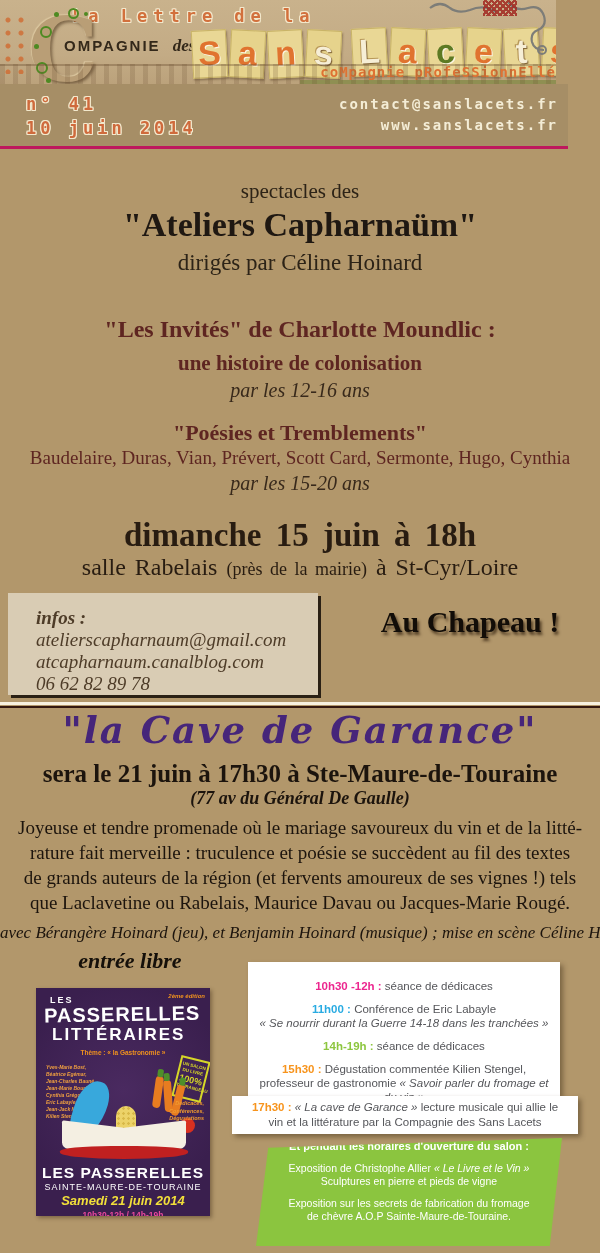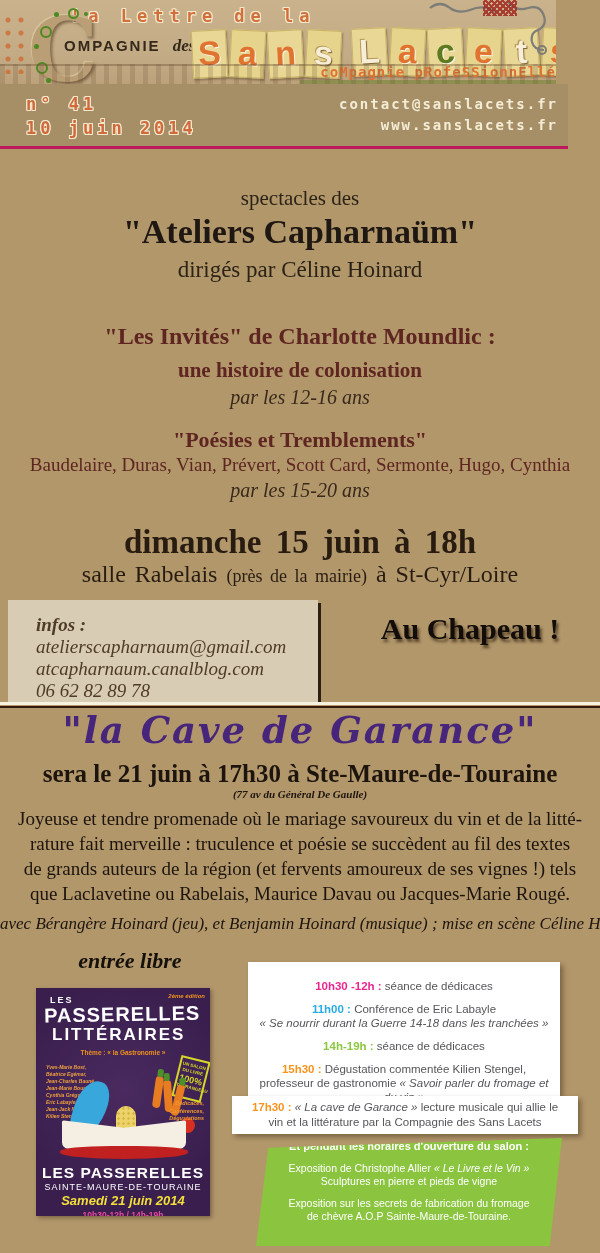--- a/index.html
+++ b/index.html
@@ -63,21 +63,21 @@
        border-bottom:3px solid #be185d;}
   .issue-left{position:absolute;left:26px;top:8px;font-family:"DejaVu Sans Mono",monospace;
        font-weight:bold;font-size:17px;line-height:24px;letter-spacing:4px;color:#cf6a3c;
        text-shadow:1px 0 0 #f2e8cc,-1px 0 0 #f2e8cc,0 1px 0 #f2e8cc,0 -1px 0 #f2e8cc,1px 1px 0 #f2e8cc,-1px -1px 0 #f2e8cc,1px -1px 0 #f2e8cc,-1px 1px 0 #f2e8cc;}
   .issue-right{position:absolute;right:10px;top:10px;text-align:right;
        font-family:"DejaVu Sans Mono",monospace;font-weight:bold;font-size:14px;
        line-height:21px;letter-spacing:2px;}
   .issue-right a{color:#f4edd6;text-decoration:none;display:block;}
 
   
-  .content{position:absolute;left:0;top:172px;width:600px;text-align:center;color:#241a10;}
+  .content{position:absolute;left:0;top:165px;width:600px;text-align:center;color:#241a10;}
   .s-intro{margin-top:14px;font-size:21px;color:#2c2317;}
   .s-title{margin-top:2px;font-size:34px;font-weight:bold;color:#1f1812;}
   .s-directed{margin-top:6px;font-size:23px;color:#2c2317;}
   .maroon{color:#5e2521;}
   .inv-title{margin-top:40px;font-size:24px;font-weight:bold;}
   .inv-sub{margin-top:8px;font-size:21px;font-weight:bold;}
   .ages{margin-top:3px;font-size:20px;font-style:italic;color:#38291b;}
   .poe-title{margin-top:18px;font-size:22px;font-weight:bold;}
   .poe-authors{margin-top:1px;font-size:19px;white-space:nowrap;}
   .ev-date{margin-top:22px;font-size:33px;font-weight:bold;color:#281c11;word-spacing:6px;}
@@ -96,21 +96,21 @@
   
   .divider{position:absolute;left:0;top:702px;width:600px;}
   .divider .lt{height:3px;background:#f7f1e0;}
   .divider .dk{height:2px;background:#33180f;margin-top:1px;}
 
   
   .cave{position:absolute;left:0;top:708px;width:600px;text-align:center;color:#1c140d;}
   .cave-title{font-size:37px;font-weight:bold;font-style:italic;color:#46257a;
        font-family:"DejaVu Serif",serif;letter-spacing:2px;}
   .cave-date{margin-top:8px;font-size:25px;font-weight:bold;}
-  .cave-addr{font-size:11px;font-weight:bold;font-style:italic;}
+  .cave-addr{font-size:18px;font-weight:bold;font-style:italic;}
   .cave-para{margin-top:6px;font-size:19px;line-height:25px;}
   .cave-para div{white-space:nowrap;}
   .cave-credits{margin-top:8px;font-size:17px;font-style:italic;white-space:nowrap;}
   .entree{position:absolute;left:55px;top:948px;width:150px;text-align:center;
        font-size:22px;font-weight:bold;font-style:italic;color:#15100a;}
 
   
   .card{position:absolute;left:248px;top:962px;width:312px;height:134px;background:#ffffff;
        box-shadow:3px 3px 5px rgba(55,38,18,.45);font-family:"Liberation Sans",sans-serif;
        text-align:center;color:#55565a;font-size:11.5px;line-height:14px;padding-top:8px;

